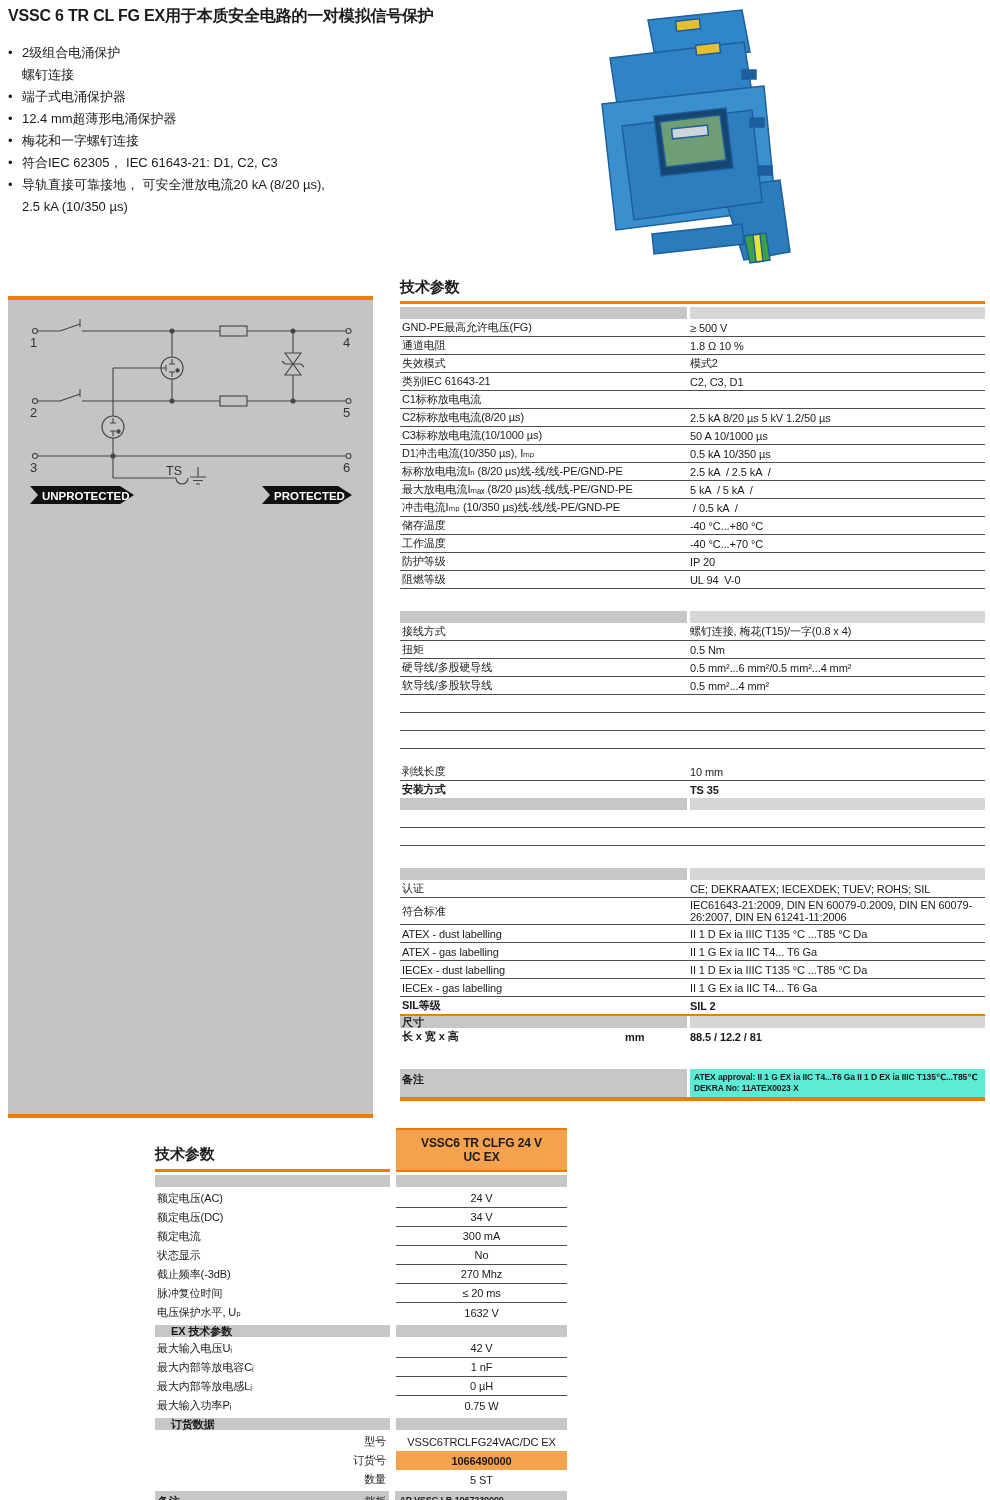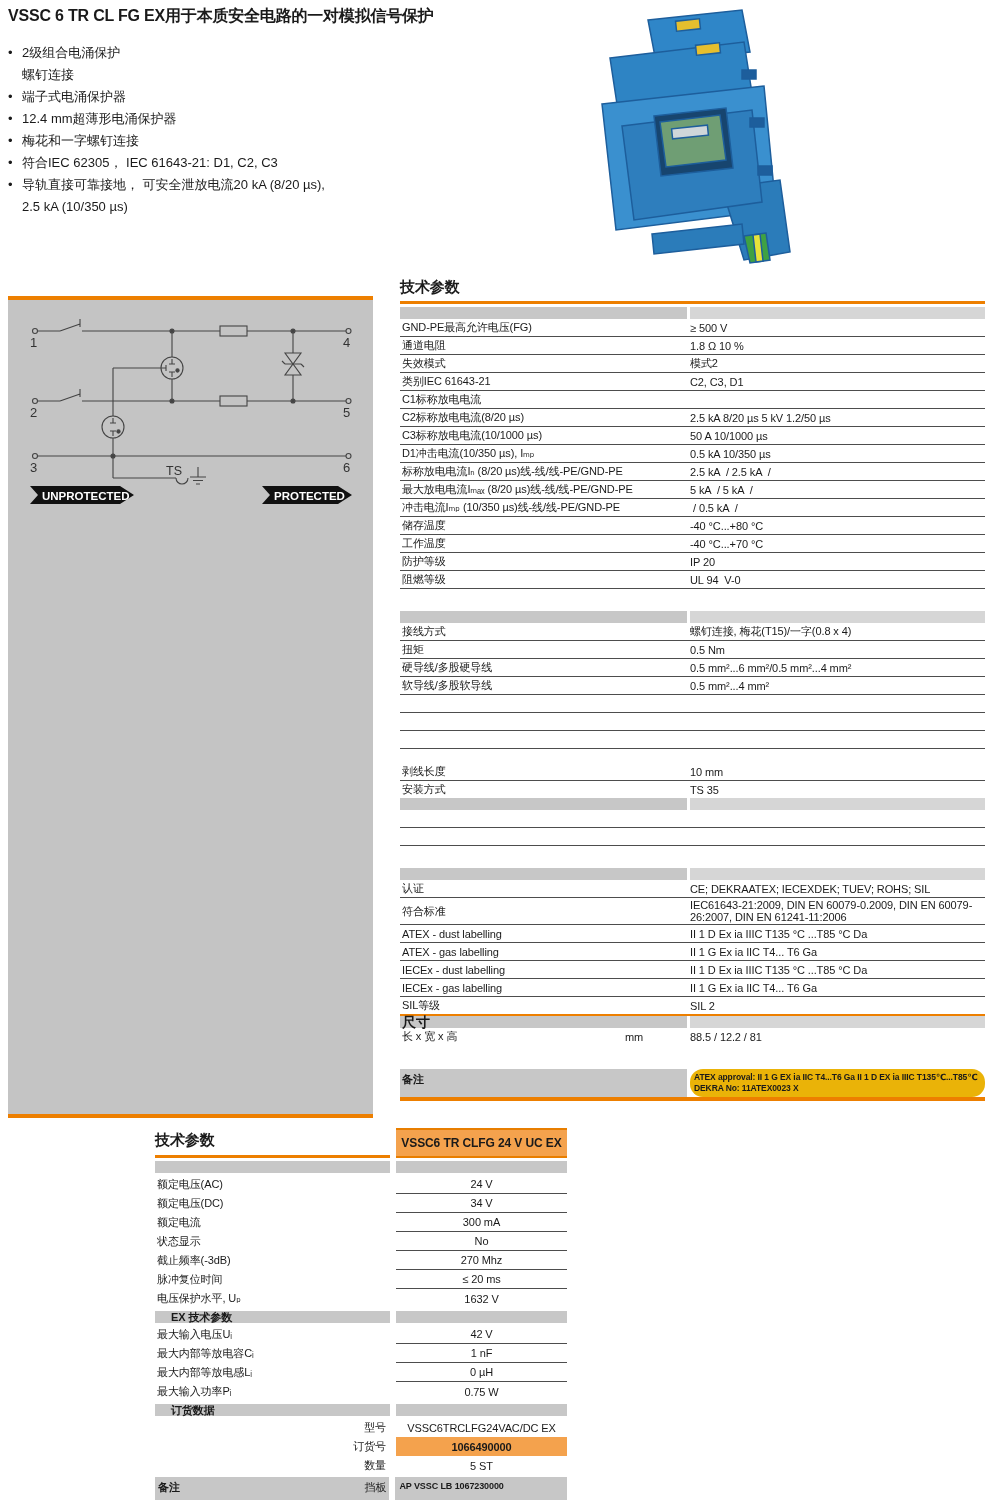--- a/index.html
+++ b/index.html
@@ -23,42 +23,42 @@
                border-top:4px solid #ED7F00;border-bottom:4px solid #ED7F00;}
   .diagram-box svg{display:block;margin-top:6px;}
 
   
   .tech{left:400px;top:278px;width:585px;font-size:11px;letter-spacing:-0.1px;}
   .t-title{font-size:15px;font-weight:bold;padding-bottom:4px;}
   .t-rule{height:3px;background:#ED7F00;margin-bottom:3px;}
   .t-bar{display:flex;height:12px;}
   .t-bar .s1{width:287px;background:#C7C7C7;}
   .t-bar .s2{flex:1;background:#D6D6D6;margin-left:3px;}
-  .t-bar.sec .s1{font-size:14px;font-weight:bold;line-height:12px;padding-left:2px;box-sizing:border-box;}
+  .t-bar.sec .s1{font-size:11px;font-weight:bold;line-height:12px;padding-left:2px;box-sizing:border-box;}
   .t-bar.orange-top{border-top:2px solid #ED7F00;}
   .t-row{display:flex;min-height:17px;align-items:center;border-bottom:1px solid #4d4d4d;}
   .t-lab{width:287px;padding:1px 2px;box-sizing:border-box;}
   .t-val{flex:1;padding:1px 3px;white-space:pre-wrap;}
-  .t-row.nb{border-bottom:none;}
+  .t-row.nb{border-bottom:none;font-weight:bold;}
   .t-blank{min-height:17px;}
   .t-dim .t-lab{width:225px;}
   .t-unit{width:62px;} .gap14{height:14px;} .gap22{height:22px;} .gap24{height:24px;}
   .t-note{display:flex;border-bottom:4px solid #ED7F00;}
   .t-note .n1{width:287px;background:#C7C7C7;font-weight:bold;padding:3px 2px;box-sizing:border-box;}
-  .t-note .n2{flex:1;background:#eab308;margin-left:3px;font-size:8.5px;line-height:1.3;
-              padding:3px 4px;font-weight:bold;border-radius:13px;}
+  .t-note .n2{flex:1;background:#5eead4;margin-left:3px;font-size:8.5px;line-height:1.3;
+              padding:3px 4px;font-weight:bold;}
 
   
   .variant{left:155px;top:1128px;width:412px;font-size:11px;letter-spacing:-0.1px;}
   .v-head{display:flex;align-items:flex-end;}
   .v-title{width:235px;font-size:15px;font-weight:bold;border-bottom:3px solid #ED7F00;
            padding-bottom:5px;box-sizing:border-box;}
   .v-block{width:171px;margin-left:6px;background:#F4A24D;border-top:2px solid #E87E00;
            border-bottom:2px solid #E87E00;text-align:center;font-weight:bold;font-size:12px;
-           padding:6px 4px;box-sizing:border-box;}
+           padding:6px 18px;box-sizing:border-box;}
   .v-bar{display:flex;height:12px;margin-top:3px;}
   .v-bar .s1{width:235px;background:#C7C7C7;font-size:11px;font-weight:bold;line-height:12px;
              padding-left:16px;box-sizing:border-box;}
   .v-bar .s2{width:171px;background:#C7C7C7;margin-left:6px;}
   .v-rows{margin-top:2px;}
   .v-row{display:flex;min-height:19px;align-items:stretch;}
   .v-lab{width:235px;display:flex;align-items:center;padding:0 4px 0 2px;box-sizing:border-box;}
   .v-lab.ra{justify-content:flex-end;}
   .v-val{width:171px;margin-left:6px;display:flex;align-items:center;justify-content:center;
          border-bottom:1px solid #4d4d4d;box-sizing:border-box;}

